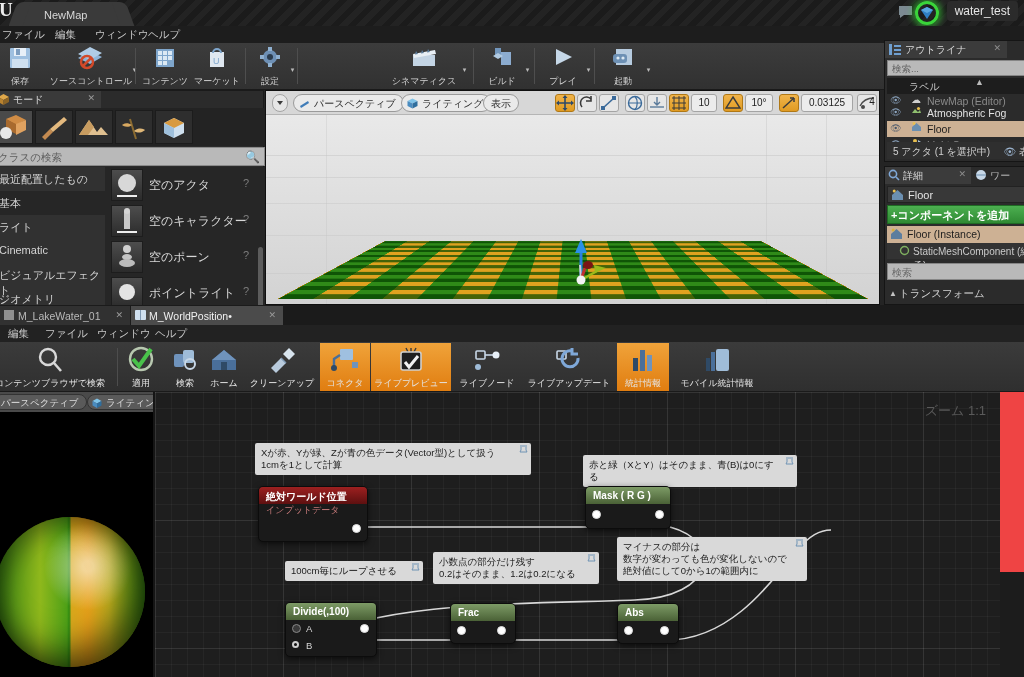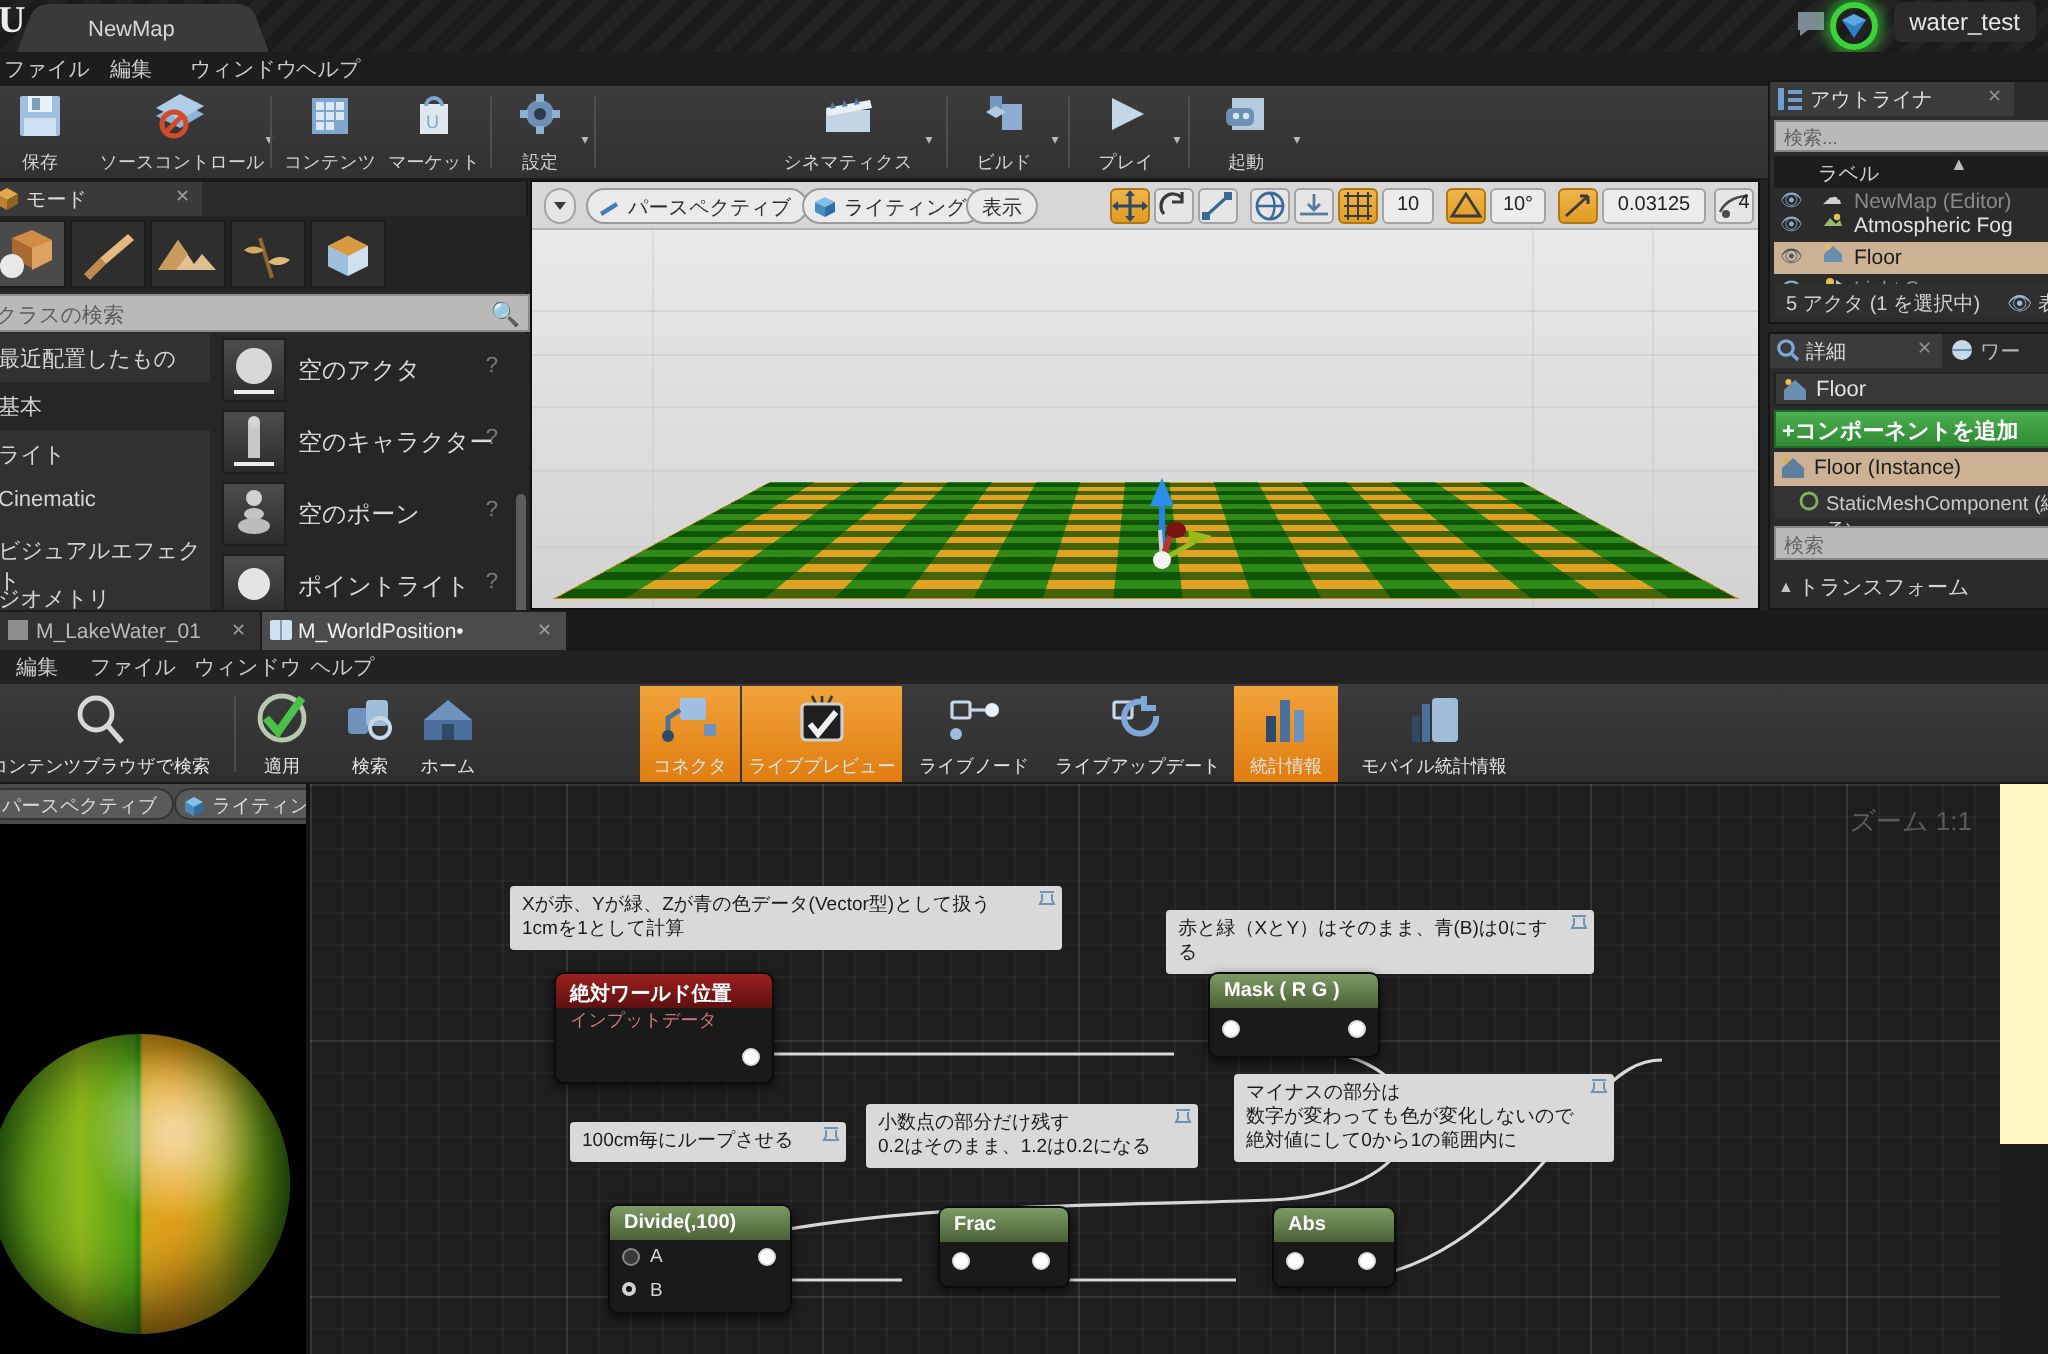--- a/index.html
+++ b/index.html
@@ -144,21 +144,21 @@
       font-size:10.5px; color:#1d1d1d; padding:2px 0 0 20px; }
   #crow2 { position:absolute; left:2px; top:76px; width:146px; height:16px; background:#333;
       font-size:10px; color:#cacaca; padding:2px 0 0 26px; }
   #dsearch { position:absolute; left:2px; top:96px; width:146px; height:17px; background:#b9b9b9;
       border:1px solid #868686; color:#666; font-size:10px; padding:2px 4px; }
   #dtrans { position:absolute; left:2px; top:118px; width:146px; height:17px;
       font-size:10.5px; color:#d5d5d5; padding:2px 0 0 12px; }
 
   
   #mated { position:absolute; left:0; top:305px; width:1024px; height:267px;
-      background:#fef9c3; }
+      background:#ef4444; }
   #mtabs { position:absolute; left:0; top:0; width:1024px; height:20px; background:#1b1b1b; }
   .mtab { position:absolute; top:1px; height:19px; font-size:10.5px; padding:4px 26px 0 18px;
       white-space:nowrap; }
   .mtab.inact { background:#313131; color:#b9b9b9; }
   .mtab.act { background:#4b4b4b; color:#f0f0f0; }
   .mtab .x { position:absolute; right:7px; top:4px; font-size:9px; color:#9a9a9a; }
   .mtab .ico { position:absolute; left:4px; top:4px; font-size:9px; }
   #mmenu { position:absolute; left:0; top:20px; width:1024px; height:17px; background:#222; }
   #mmenu .mi { position:absolute; top:2px; font-size:10.5px; color:#c9c9c9; }
   #mtoolbar { position:absolute; left:0; top:37px; width:1024px; height:50px;
@@ -200,21 +200,21 @@
       font-size:14px; color:#6f6f6f; }
   #gzoom { position:absolute; right:14px; top:10px; font-size:13px; color:#5a5a5a; }
 
   
   .cmt { position:absolute; background:#d9d9d9; color:#1b1b1b; font-size:9.5px;
       line-height:12px; padding:4px 16px 4px 6px; border-radius:2px; }
   .cmt .pin { position:absolute; right:3px; top:2px; width:9px; height:11px; }
 
   
   .node { position:absolute; background:#1a1a1a; border:1px solid #0c0c0c;
-      border-radius:5px; box-shadow:0 2px 6px rgba(0,0,0,.6);margin-left:19px; }
+      border-radius:5px; box-shadow:0 2px 6px rgba(0,0,0,.6); }
   .node .hdr { position:relative; height:17px; border-radius:4px 4px 0 0;
       font-size:10px; font-weight:bold; color:#fff; padding:3px 18px 0 7px; white-space:nowrap; }
   .node.red  .hdr { background:linear-gradient(#9d2020,#5d1010); }
   .node.red  .sub { font-size:9px; color:#c87a7a; padding:0 0 2px 7px; }
   .node.grn  .hdr { background:linear-gradient(#7d9b66,#4a6136); }
   .pin-row { position:relative; height:17px; }
   .pin-dot { position:absolute; width:9px; height:9px; border-radius:50%; }
   .pin-dot.f { background:#fff; border:1px solid #ddd; }
   .pin-dot.e { background:#111; border:2px solid #cfcfcf; width:7px; height:7px; }
   .pin-lbl { position:absolute; font-size:9.5px; color:#d5d5d5; }
@@ -806,20 +806,30 @@
       <div class="mti" style="left:204px;width:40px">
         <div class="gl">
           <svg width="30" height="28" viewBox="0 0 30 28">
               <path d="M3 14 15 4l12 10v10H3z" fill="#4a6f9a"></path>
               <path d="M3 14 15 4l12 10z" fill="#6f93bc"></path>
               <rect x="12" y="16" width="6" height="8" fill="#2f4a66"></rect>
             </svg>
         </div>
         <div class="cap">ホーム</div>
       </div>
+      <div class="mti" style="left:243px;width:78px">
+        <div class="gl">
+          <svg width="30" height="28" viewBox="0 0 30 28">
+              <path d="M4 22 14 12l5 5L9 27z" fill="#b8cadc"></path>
+              <path d="M16 8 22 2l6 6-6 6z" fill="#d8e4ee"></path>
+              <path d="M14 12 19 17" stroke="#7f99b4" stroke-width="1.5"></path>
+            </svg>
+        </div>
+        <div class="cap">クリーンアップ</div>
+      </div>
       <div class="mti on" style="left:320px;width:50px">
         <div class="gl">
           <svg width="30" height="28" viewBox="0 0 30 28">
               <rect x="10" y="3" width="13" height="11" rx="1" fill="#9fc0e0"></rect>
               <path d="M10 9 4 13v7" fill="none" stroke="#4a6f9a" stroke-width="2.4"></path>
               <circle cx="4" cy="22" r="3" fill="#2f4a66"></circle>
               <rect x="22" y="16" width="6" height="6" fill="#6f93bc"></rect>
             </svg>
         </div>
         <div class="cap">コネクタ</div>

